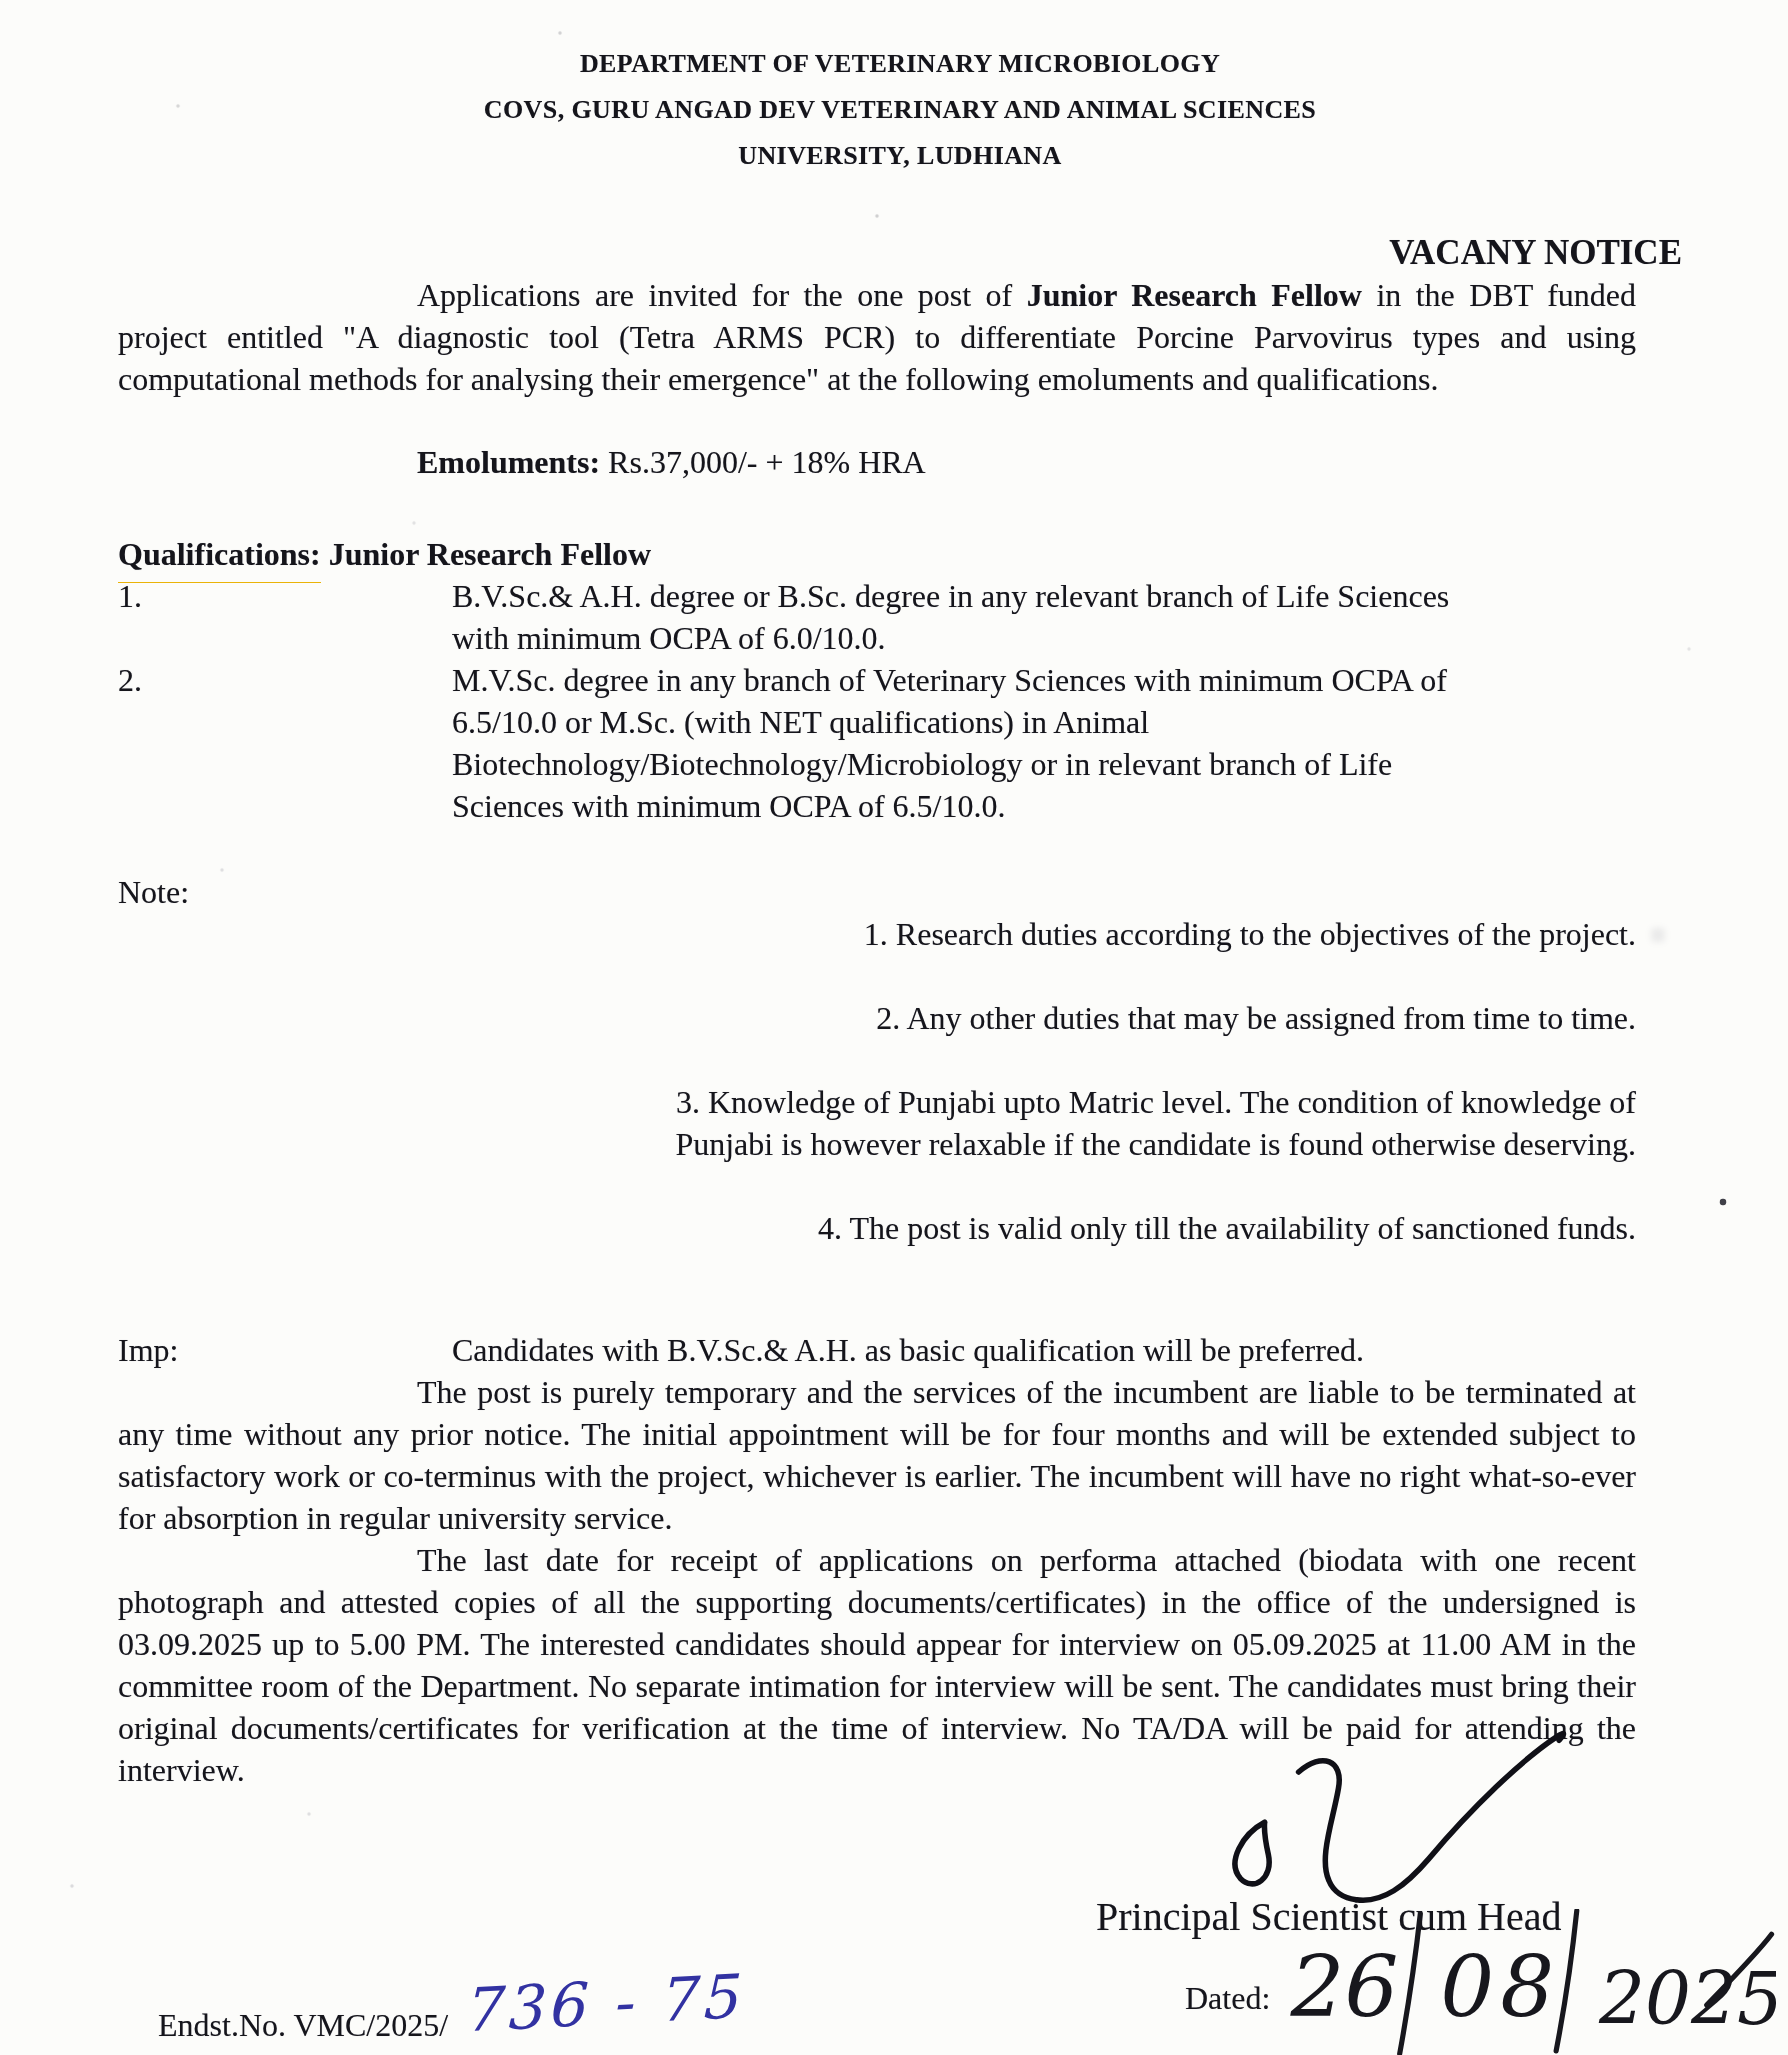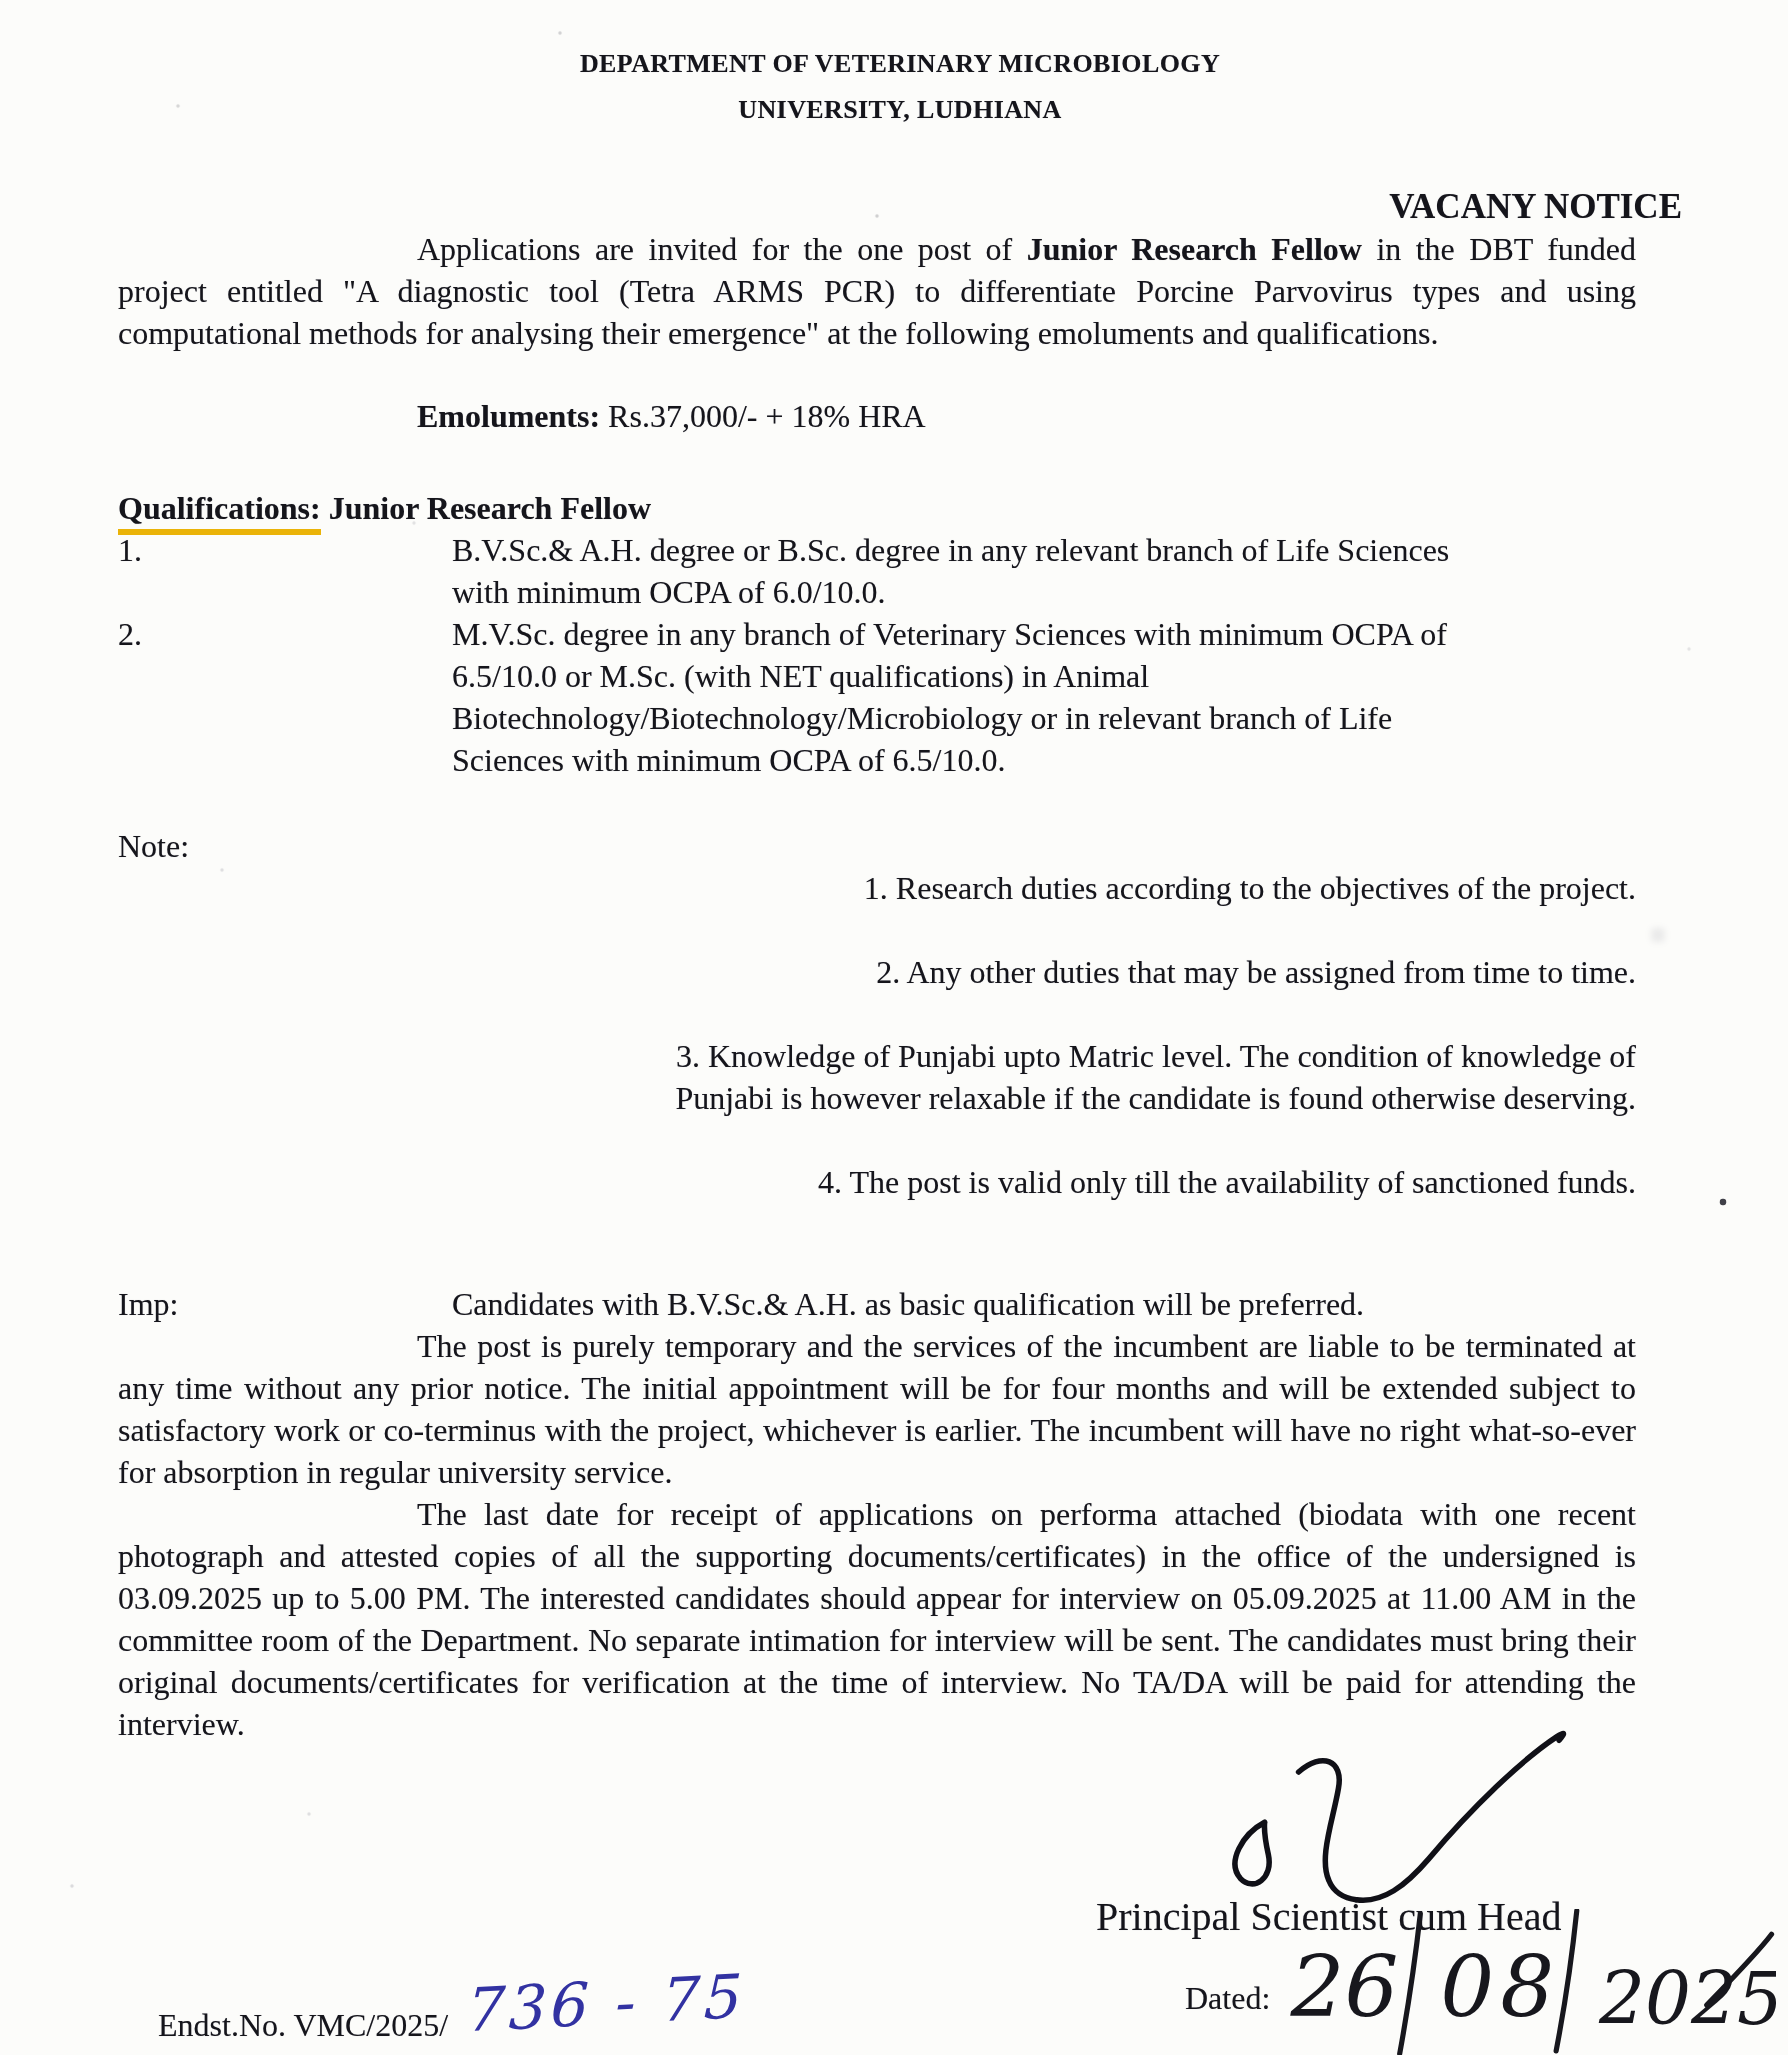--- a/index.html
+++ b/index.html
@@ -36,21 +36,21 @@
   }
   p.just {
     margin: 0;
     text-align: justify;
     text-indent: 299px;
   }
   .para1 { margin-top: 38px; }
   .emoluments-line { margin: 41px 0 0 299px; }
   .emoluments-line .lbl { font-weight: bold; }
   .qual-heading { margin-top: 50px; font-weight: bold; }
-  .qual-heading .underlined { border-bottom: 6px solid #eab308; padding-bottom: 3px; }
+  .qual-heading .underlined { border-bottom: 1px solid #eab308; padding-bottom: 10px; }
   .hang-row { display: flex; }
   .hang-label { width: 306px; flex: none; }
   .hang-body { flex: 1; white-space: pre-line; margin-left: 28px; }
   .note-row { margin-top: 44px; }
   .note-item { padding-left: 35px; text-indent: -35px; white-space: pre-line; text-align: right; }
   .imp-row { margin-top: 38px; }
   .para2 { margin-top: 31px; }
   .para3 { margin-top: 8.9px; }
   .sig-svg { position: absolute; left: 1213px; top: 1710px; }
   .sig-title {
@@ -97,20 +97,21 @@
       71px 1885px 0.7px 0.7px rgba(120,120,130,0.26);
   }
 </style>
 </head>
 <body>
 
 <div class="content">
 
   <div class="header-block">
     <div>DEPARTMENT OF VETERINARY MICROBIOLOGY</div>
+    <div>COVS, GURU ANGAD DEV VETERINARY AND ANIMAL SCIENCES</div>
     <div>UNIVERSITY, LUDHIANA</div>
   </div>
 
   <div class="notice-title">VACANY NOTICE</div>
 
   <p class="just para1"><span>Applications are invited for the one post of </span><b>Junior Research Fellow</b><span> in the DBT funded project entitled "A diagnostic tool (Tetra ARMS PCR) to differentiate Porcine Parvovirus types and using computational methods for analysing their emergence" at the following emoluments and qualifications.</span></p>
 
   <div class="emoluments-line"><span class="lbl">Emoluments:</span><span> Rs.37,000/- + 18% HRA</span></div>
 
   <div class="qual-heading"><span class="underlined">Qualifications:</span><span> Junior Research Fellow</span></div>

